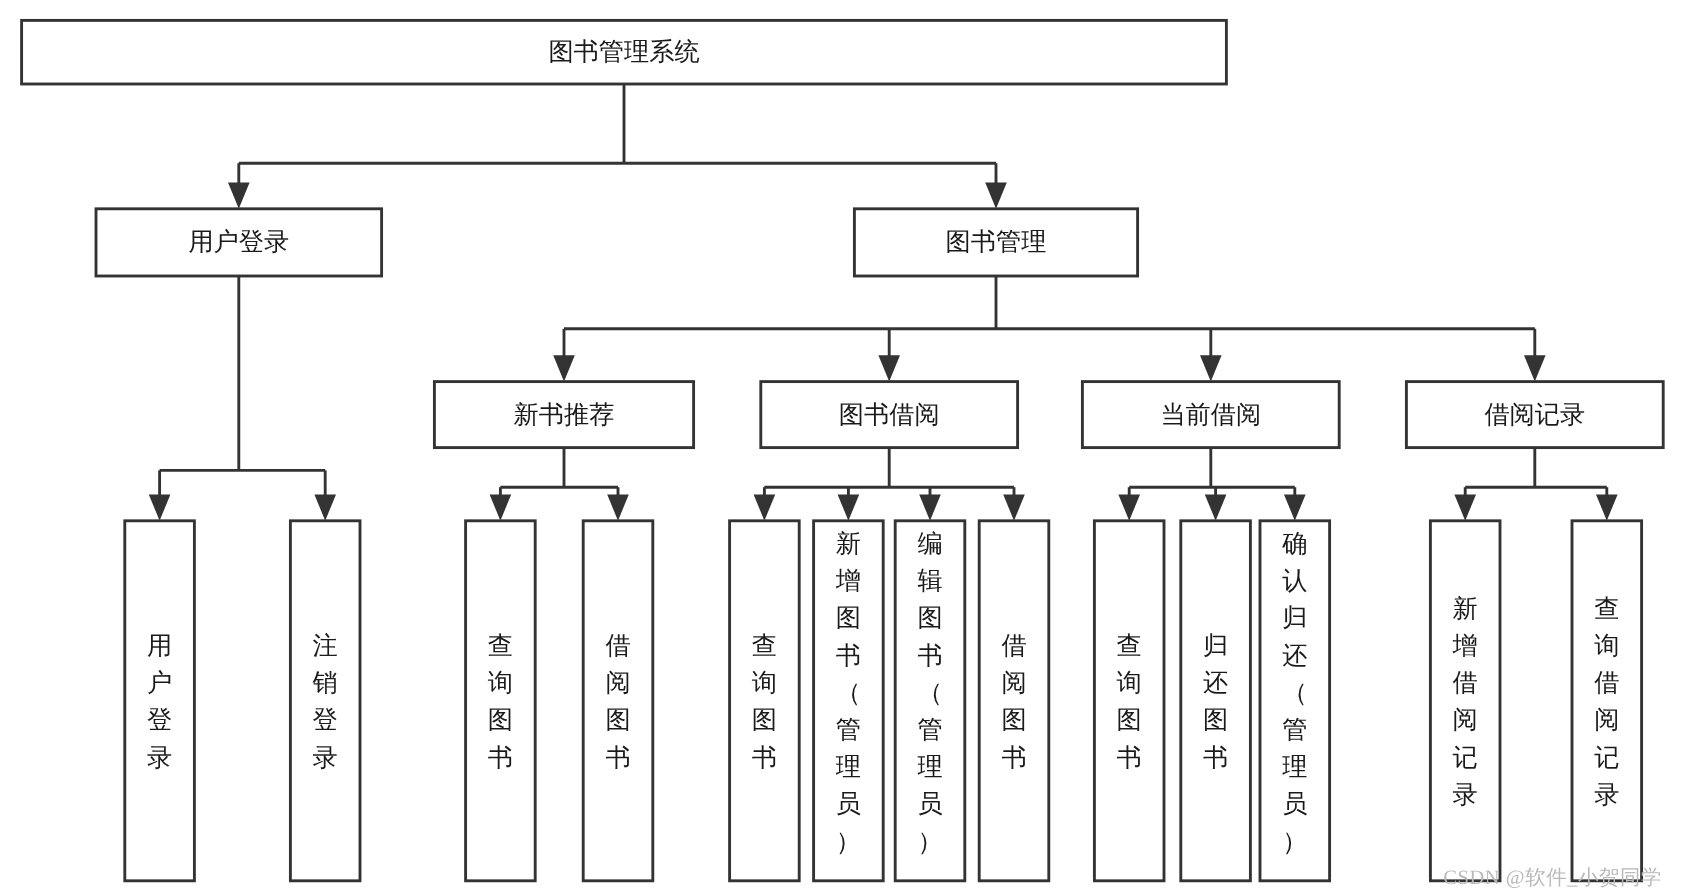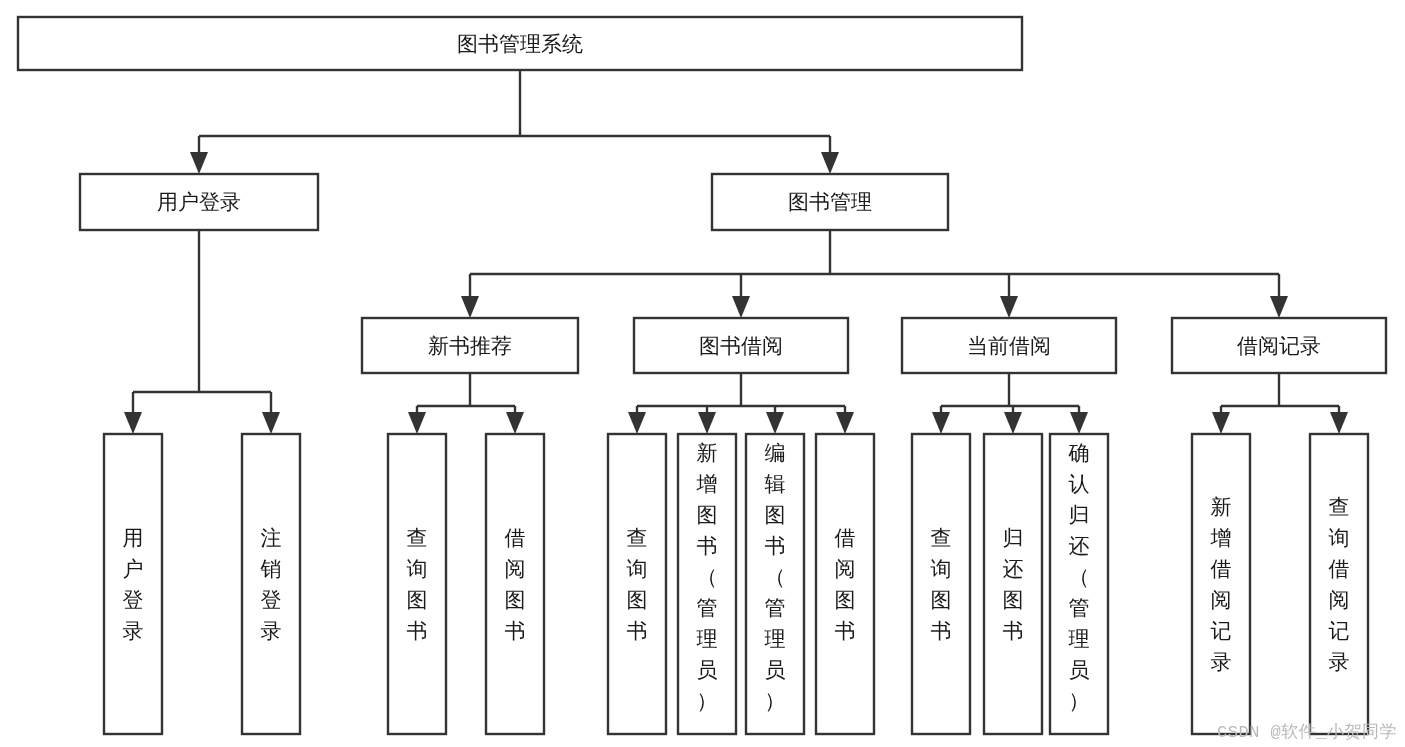--- a/index.html
+++ b/index.html
@@ -6,22 +6,22 @@
   body{width:1405px;height:747px;position:relative;overflow:hidden;
        font-family:"DejaVu Sans","Liberation Sans",sans-serif;}
   #diagram{position:absolute;left:0;top:0;width:1405px;height:747px;}
   .node-rect{fill:#ffffff;stroke:#333333;stroke-width:2.4;}
   .conn{stroke:#333333;stroke-width:2.4;fill:none;}
   .arrowhead{fill:#333333;stroke:none;}
   .node-label{fill:#1a1a1a;font-family:"DejaVu Sans","Liberation Sans",sans-serif;
               font-size:21px;text-anchor:middle;dominant-baseline:middle;}
   .vlabel{fill:#1a1a1a;font-family:"DejaVu Sans","Liberation Sans",sans-serif;
           font-size:21px;text-anchor:middle;}
-  .watermark{position:absolute;right:8px;bottom:4px;color:#b9b9b9;font-size:17px;
-             font-family:Liberation Mono, monospace;white-space:nowrap;
+  .watermark{position:absolute;right:20px;bottom:4px;color:#b9b9b9;font-size:17px;
+             font-family:Liberation Serif, serif;white-space:nowrap;
              letter-spacing:.5px;}
 </style>
 </head>
 <body>
 
 <svg id="diagram" viewBox="0 0 1405 747">
     <g>
       <path class="conn" d="M 520 70 L 520 136"></path>
       <path class="conn" d="M 199 136 L 830 136"></path>
       <path class="conn" d="M 199 136 L 199 156"></path>

